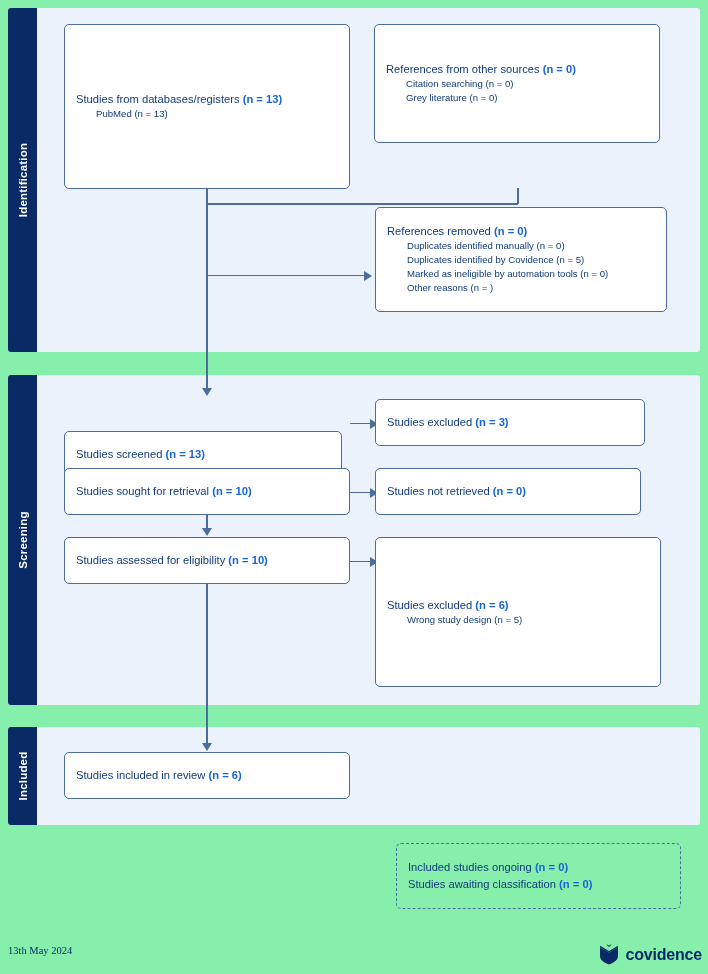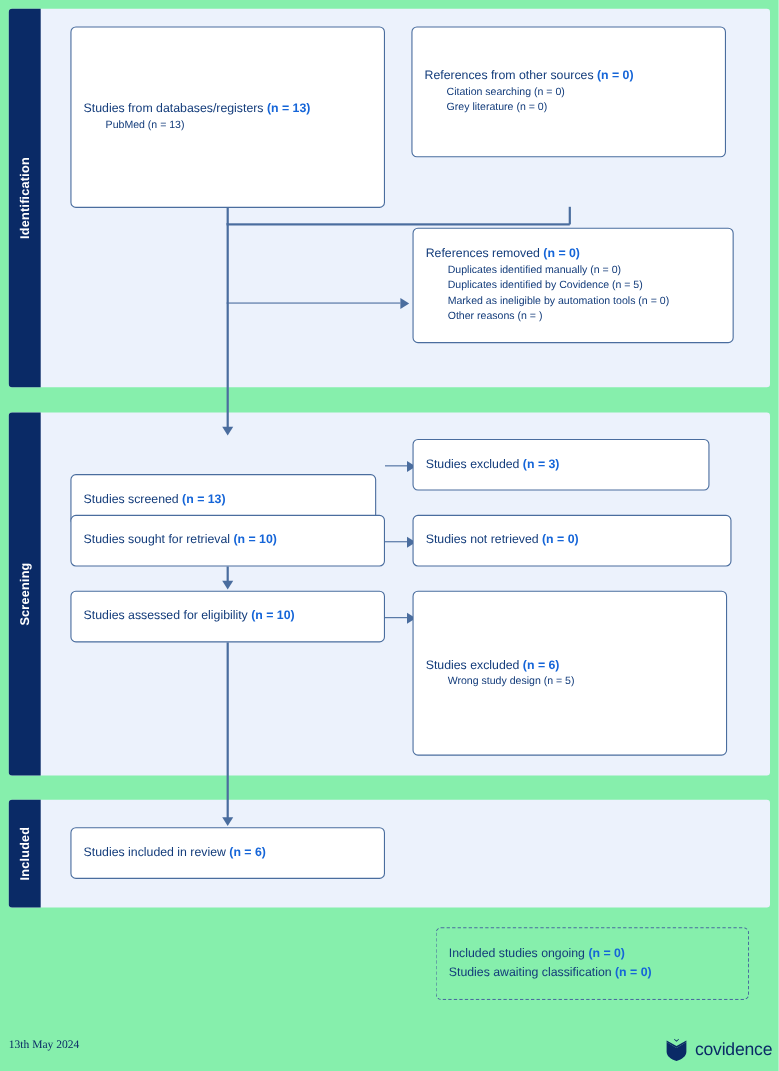--- a/index.html
+++ b/index.html
@@ -124,21 +124,21 @@
   .brand {
     position: absolute;
     right: 6px;
     top: 944px;
     display: flex;
     align-items: center;
     gap: 6px;
   }
   .brand-word {
     font-size: 16px;
-    font-weight: normal;
+    font-weight: bold;
     color: #0a2a66;
     letter-spacing: -0.2px;
   }
 </style>
 </head>
 <body>
 
 <div id="page">
 
   <div class="band" style="left:8px; top:8px; width:692px; height:344px;"></div>
@@ -222,21 +222,21 @@
       <div class="plain"><span>Studies excluded </span><span class="n">(n = 3)</span></div>
     </div>
   </div>
 
   <div class="pbox" style="left:64px; top:468px; width:286px; height:47px;">
     <div class="inner">
       <div class="plain"><span>Studies sought for retrieval </span><span class="n">(n = 10)</span></div>
     </div>
   </div>
 
-  <div class="pbox" style="left:375px; top:468px; width:290px; height:47px;">
+  <div class="pbox" style="left:375px; top:468px; width:266px; height:47px;">
     <div class="inner">
       <div class="plain"><span>Studies not retrieved </span><span class="n">(n = 0)</span></div>
     </div>
   </div>
 
   <div class="pbox" style="left:64px; top:537px; width:286px; height:47px;">
     <div class="inner">
       <div class="plain"><span>Studies assessed for eligibility </span><span class="n">(n = 10)</span></div>
     </div>
   </div>

